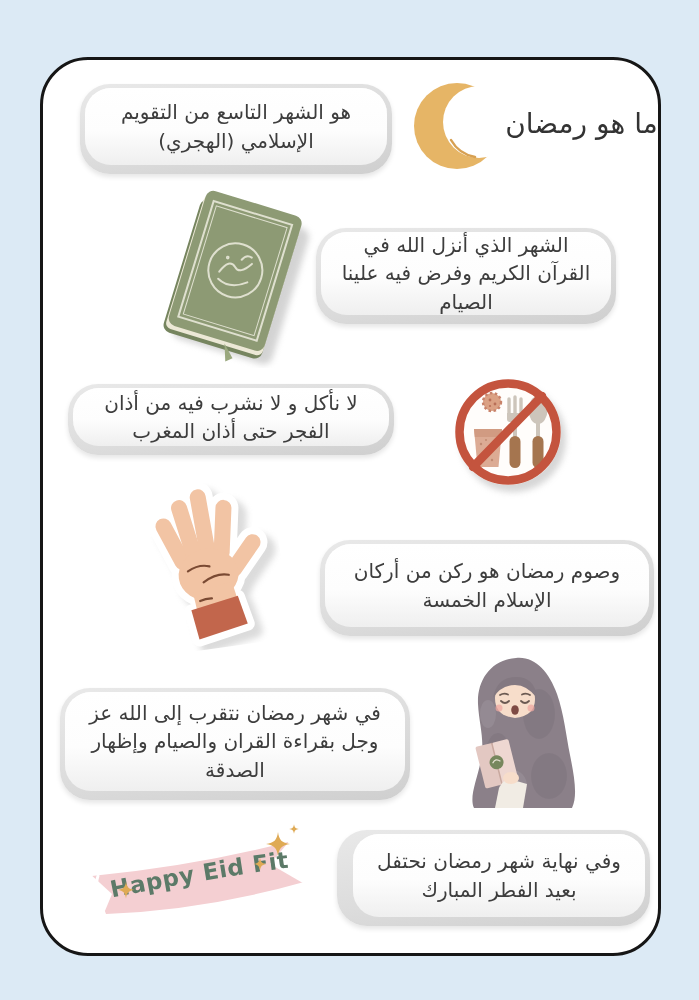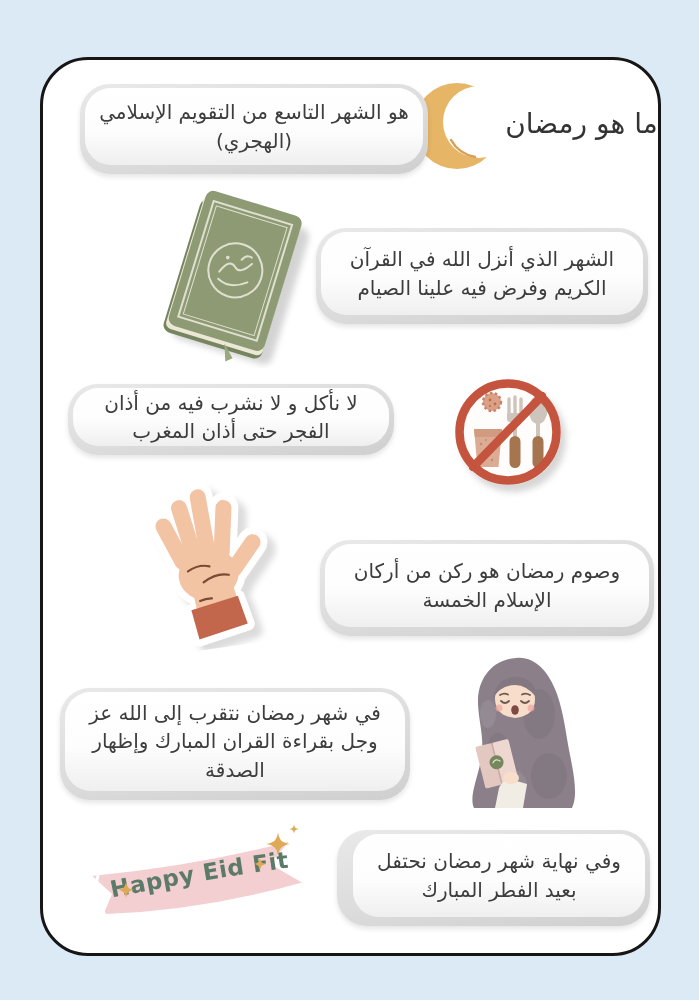--- a/index.html
+++ b/index.html
@@ -45,21 +45,21 @@
 <div class="page-title">ما هو رمضان؟</div>
 
 <div class="icon-box" style="left:413px;top:78px;width:92px;height:96px;">
   <svg viewBox="0 0 92 96">
     <circle cx="44" cy="48" r="43" fill="#e6b566"></circle>
     <circle cx="66" cy="44" r="36" fill="#ffffff"></circle>
     <path d="M62,79 Q46,76 38,62" fill="none" stroke="#d7a052" stroke-width="2.5" stroke-linecap="round"></path>
   </svg>
 </div>
 
-<div class="bubble" style="left:80px;top:84px;width:348px;height:90px;">
+<div class="bubble" style="left:80px;top:84px;width:312px;height:90px;">
   <div class="bubble-inner">هو الشهر التاسع من التقويم الإسلامي (الهجري)</div>
 </div>
 
 <div class="icon-box" style="left:148px;top:188px;width:170px;height:180px;">
   <svg viewBox="0 0 170 180">
     <defs>
         <filter id="blurQ" x="-30%" y="-30%" width="160%" height="160%">
           <feGaussianBlur stdDeviation="3"></feGaussianBlur>
         </filter>
       </defs>
@@ -75,21 +75,21 @@
         <path d="M70,88 Q76,72 84,79 Q90,85 99,71"></path>
         <path d="M71,95 Q85,102 100,90"></path>
         <path d="M88,70 q3,-7 9,-5"></path>
         <circle cx="74" cy="72" r="0.8"></circle>
       </g>
       <path d="M96,155 l6,17 l6,-5 z" fill="#9aa87e"></path>
     </g>
   </svg>
 </div>
 
-<div class="bubble" style="left:316px;top:228px;width:332px;height:96px;">
+<div class="bubble" style="left:316px;top:228px;width:300px;height:96px;">
   <div class="bubble-inner">الشهر الذي أنزل الله في القرآن الكريم وفرض فيه علينا الصيام</div>
 </div>
 
 <div class="icon-box" style="left:446px;top:370px;width:126px;height:130px;">
   <svg viewBox="0 0 126 130">
     <defs>
         <filter id="blurN" x="-30%" y="-30%" width="160%" height="160%">
           <feGaussianBlur stdDeviation="3"></feGaussianBlur>
         </filter>
       </defs>
@@ -223,21 +223,21 @@
       <circle cx="56" cy="110" r="7" fill="#77875d"></circle>
       <path d="M52,110 q4,-5 8,0" stroke="#e8e4d4" stroke-width="1.2" fill="none"></path>
     </g>
 
     <path d="M54,156 L58,136 Q62,126 72,128 L86,132 L82,156 Z" fill="#f1ece4"></path>
     <ellipse cx="70" cy="126" rx="8" ry="6" fill="#f7ddca"></ellipse>
   </svg>
 </div>
 
 <div class="bubble" style="left:60px;top:688px;width:350px;height:112px;">
-  <div class="bubble-inner">في شهر رمضان نتقرب إلى الله عز وجل بقراءة القران المبارك وإظهار الصدقة</div>
+  <div class="bubble-inner">في شهر رمضان نتقرب إلى الله عز وجل بقراءة القران والصيام وإظهار الصدقة</div>
 </div>
 
 <div class="icon-box" style="left:80px;top:824px;width:235px;height:100px;">
   <svg viewBox="0 0 235 100" xmlns="http://www.w3.org/2000/svg">
     <defs>
       <path id="bannerTextPath" d="M30,74 Q118,56 206,44"></path>
     </defs>
 
     <path d="M12,52 Q115,42 208,18 L224,58 Q125,86 26,90 Z" fill="#f4cfd2"></path>
     <polygon points="8,48 32,70 22,94" fill="#ffffff"></polygon>

